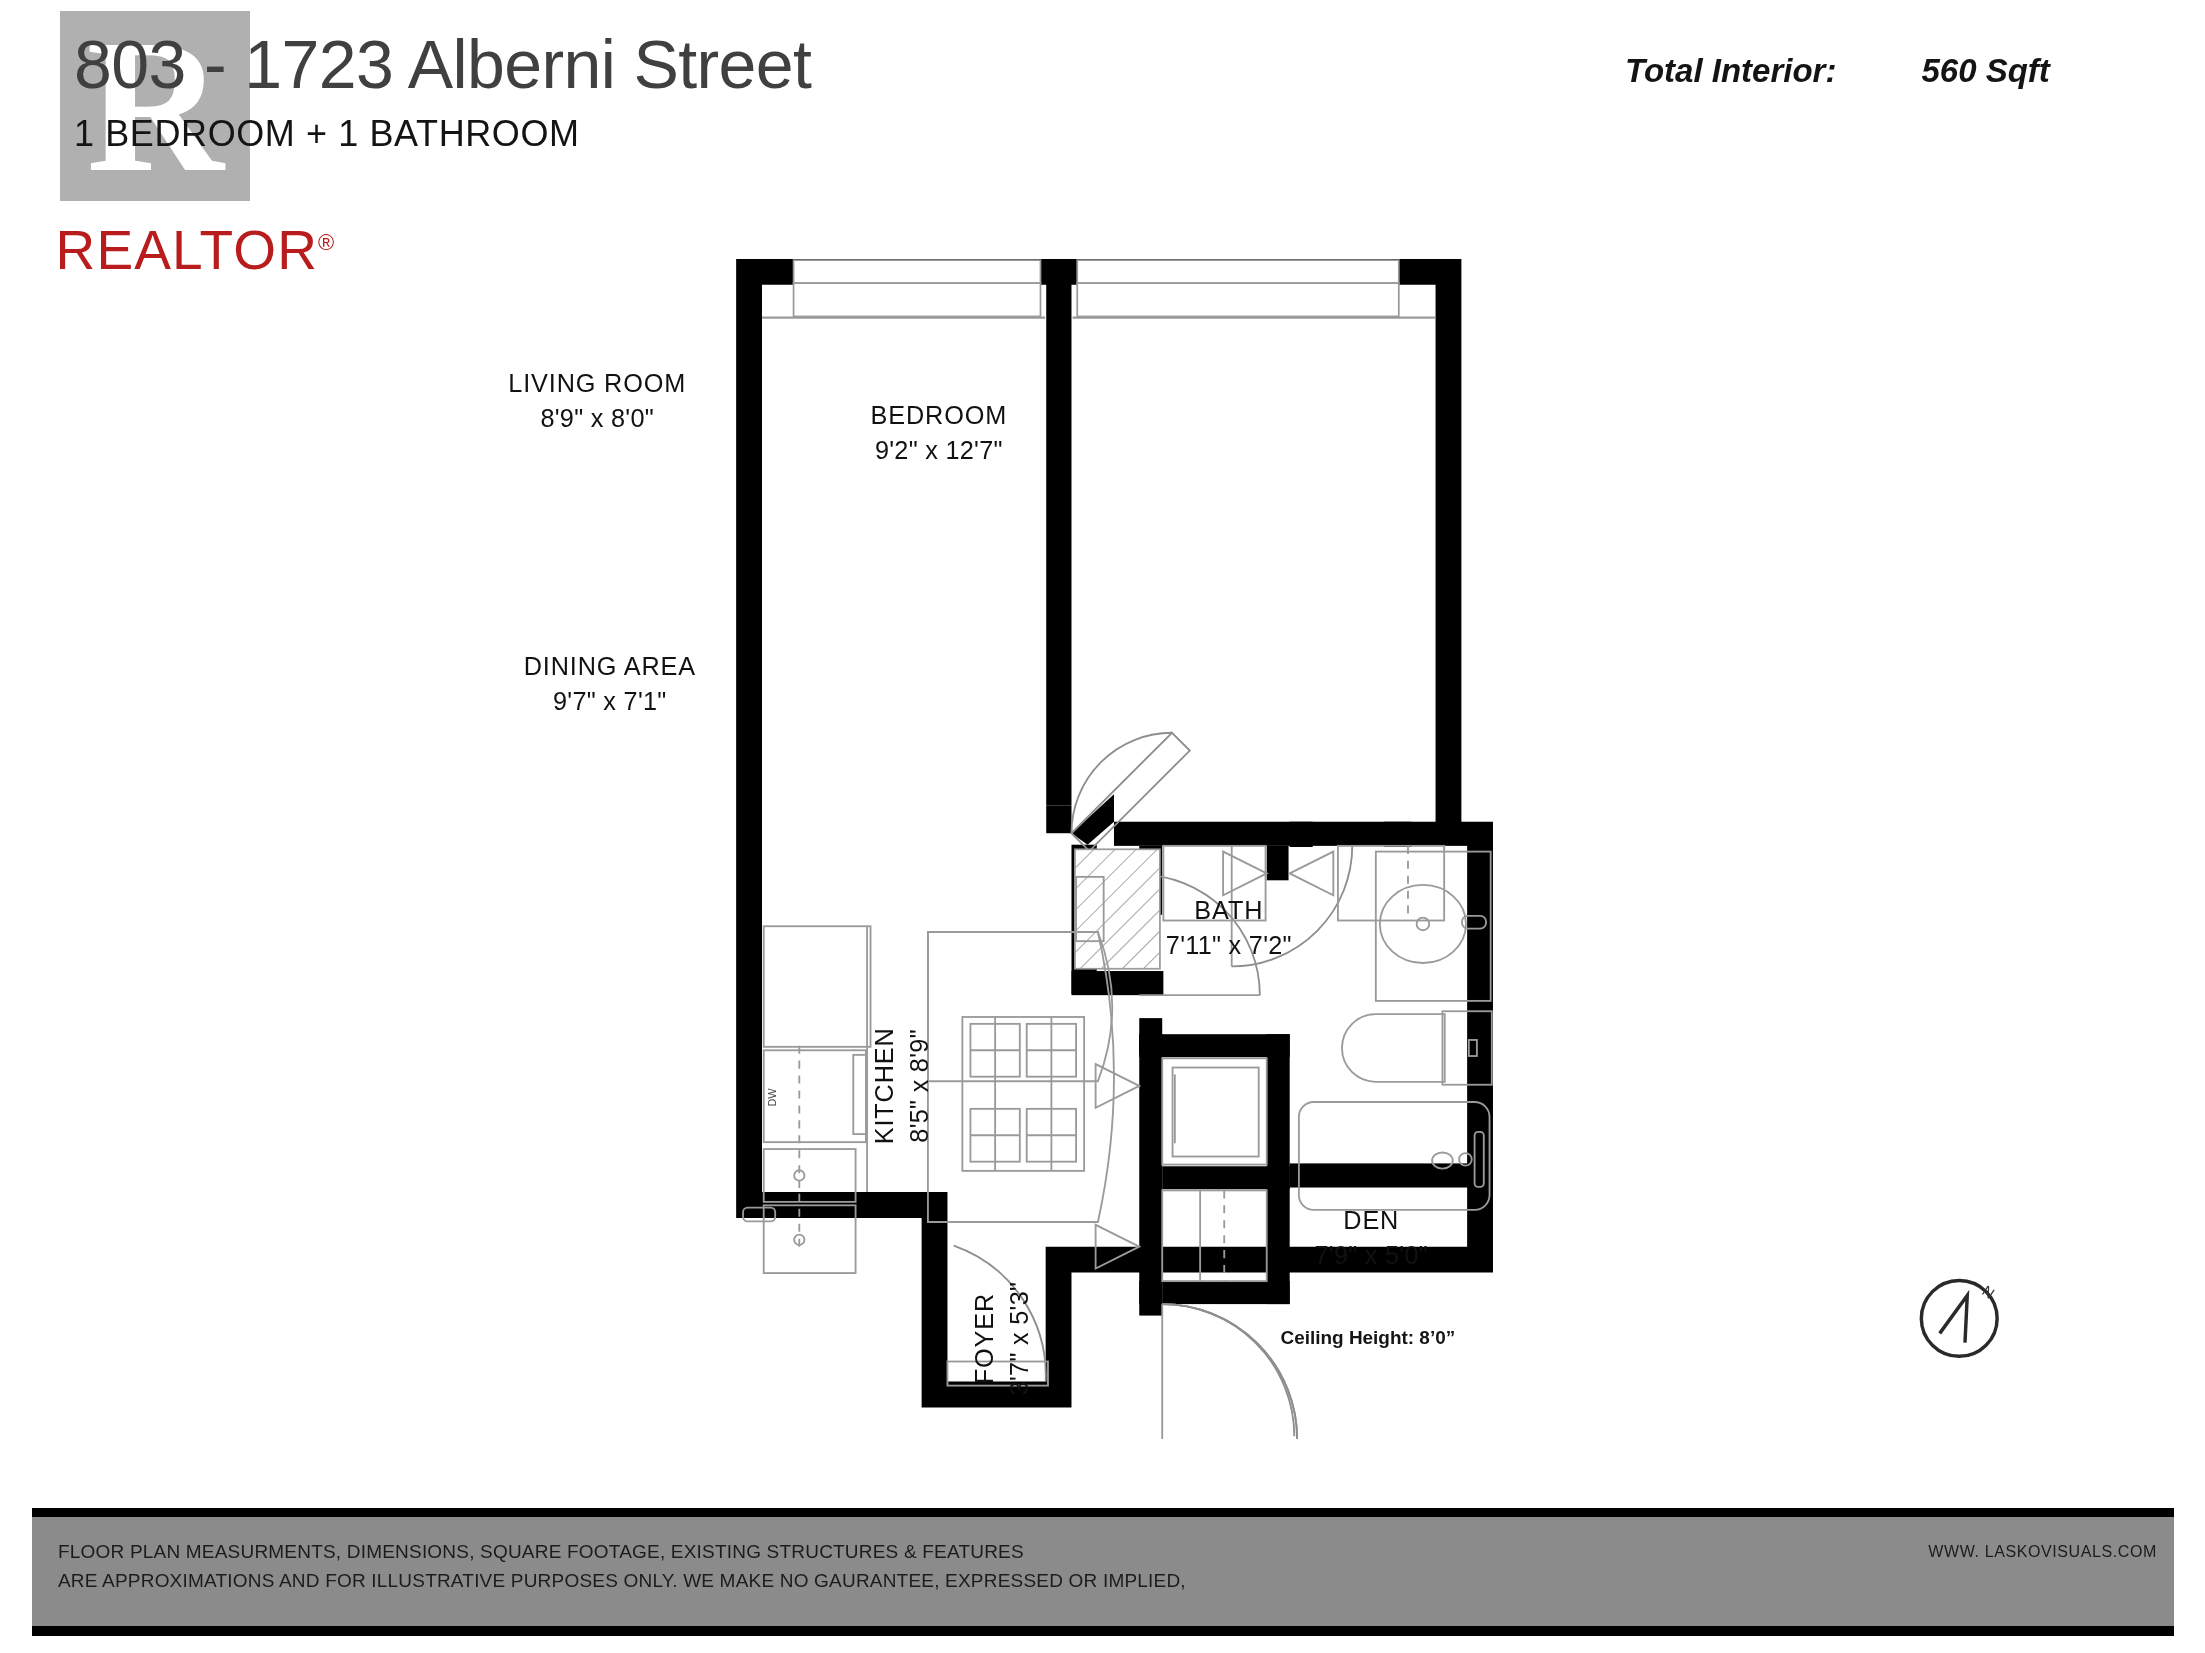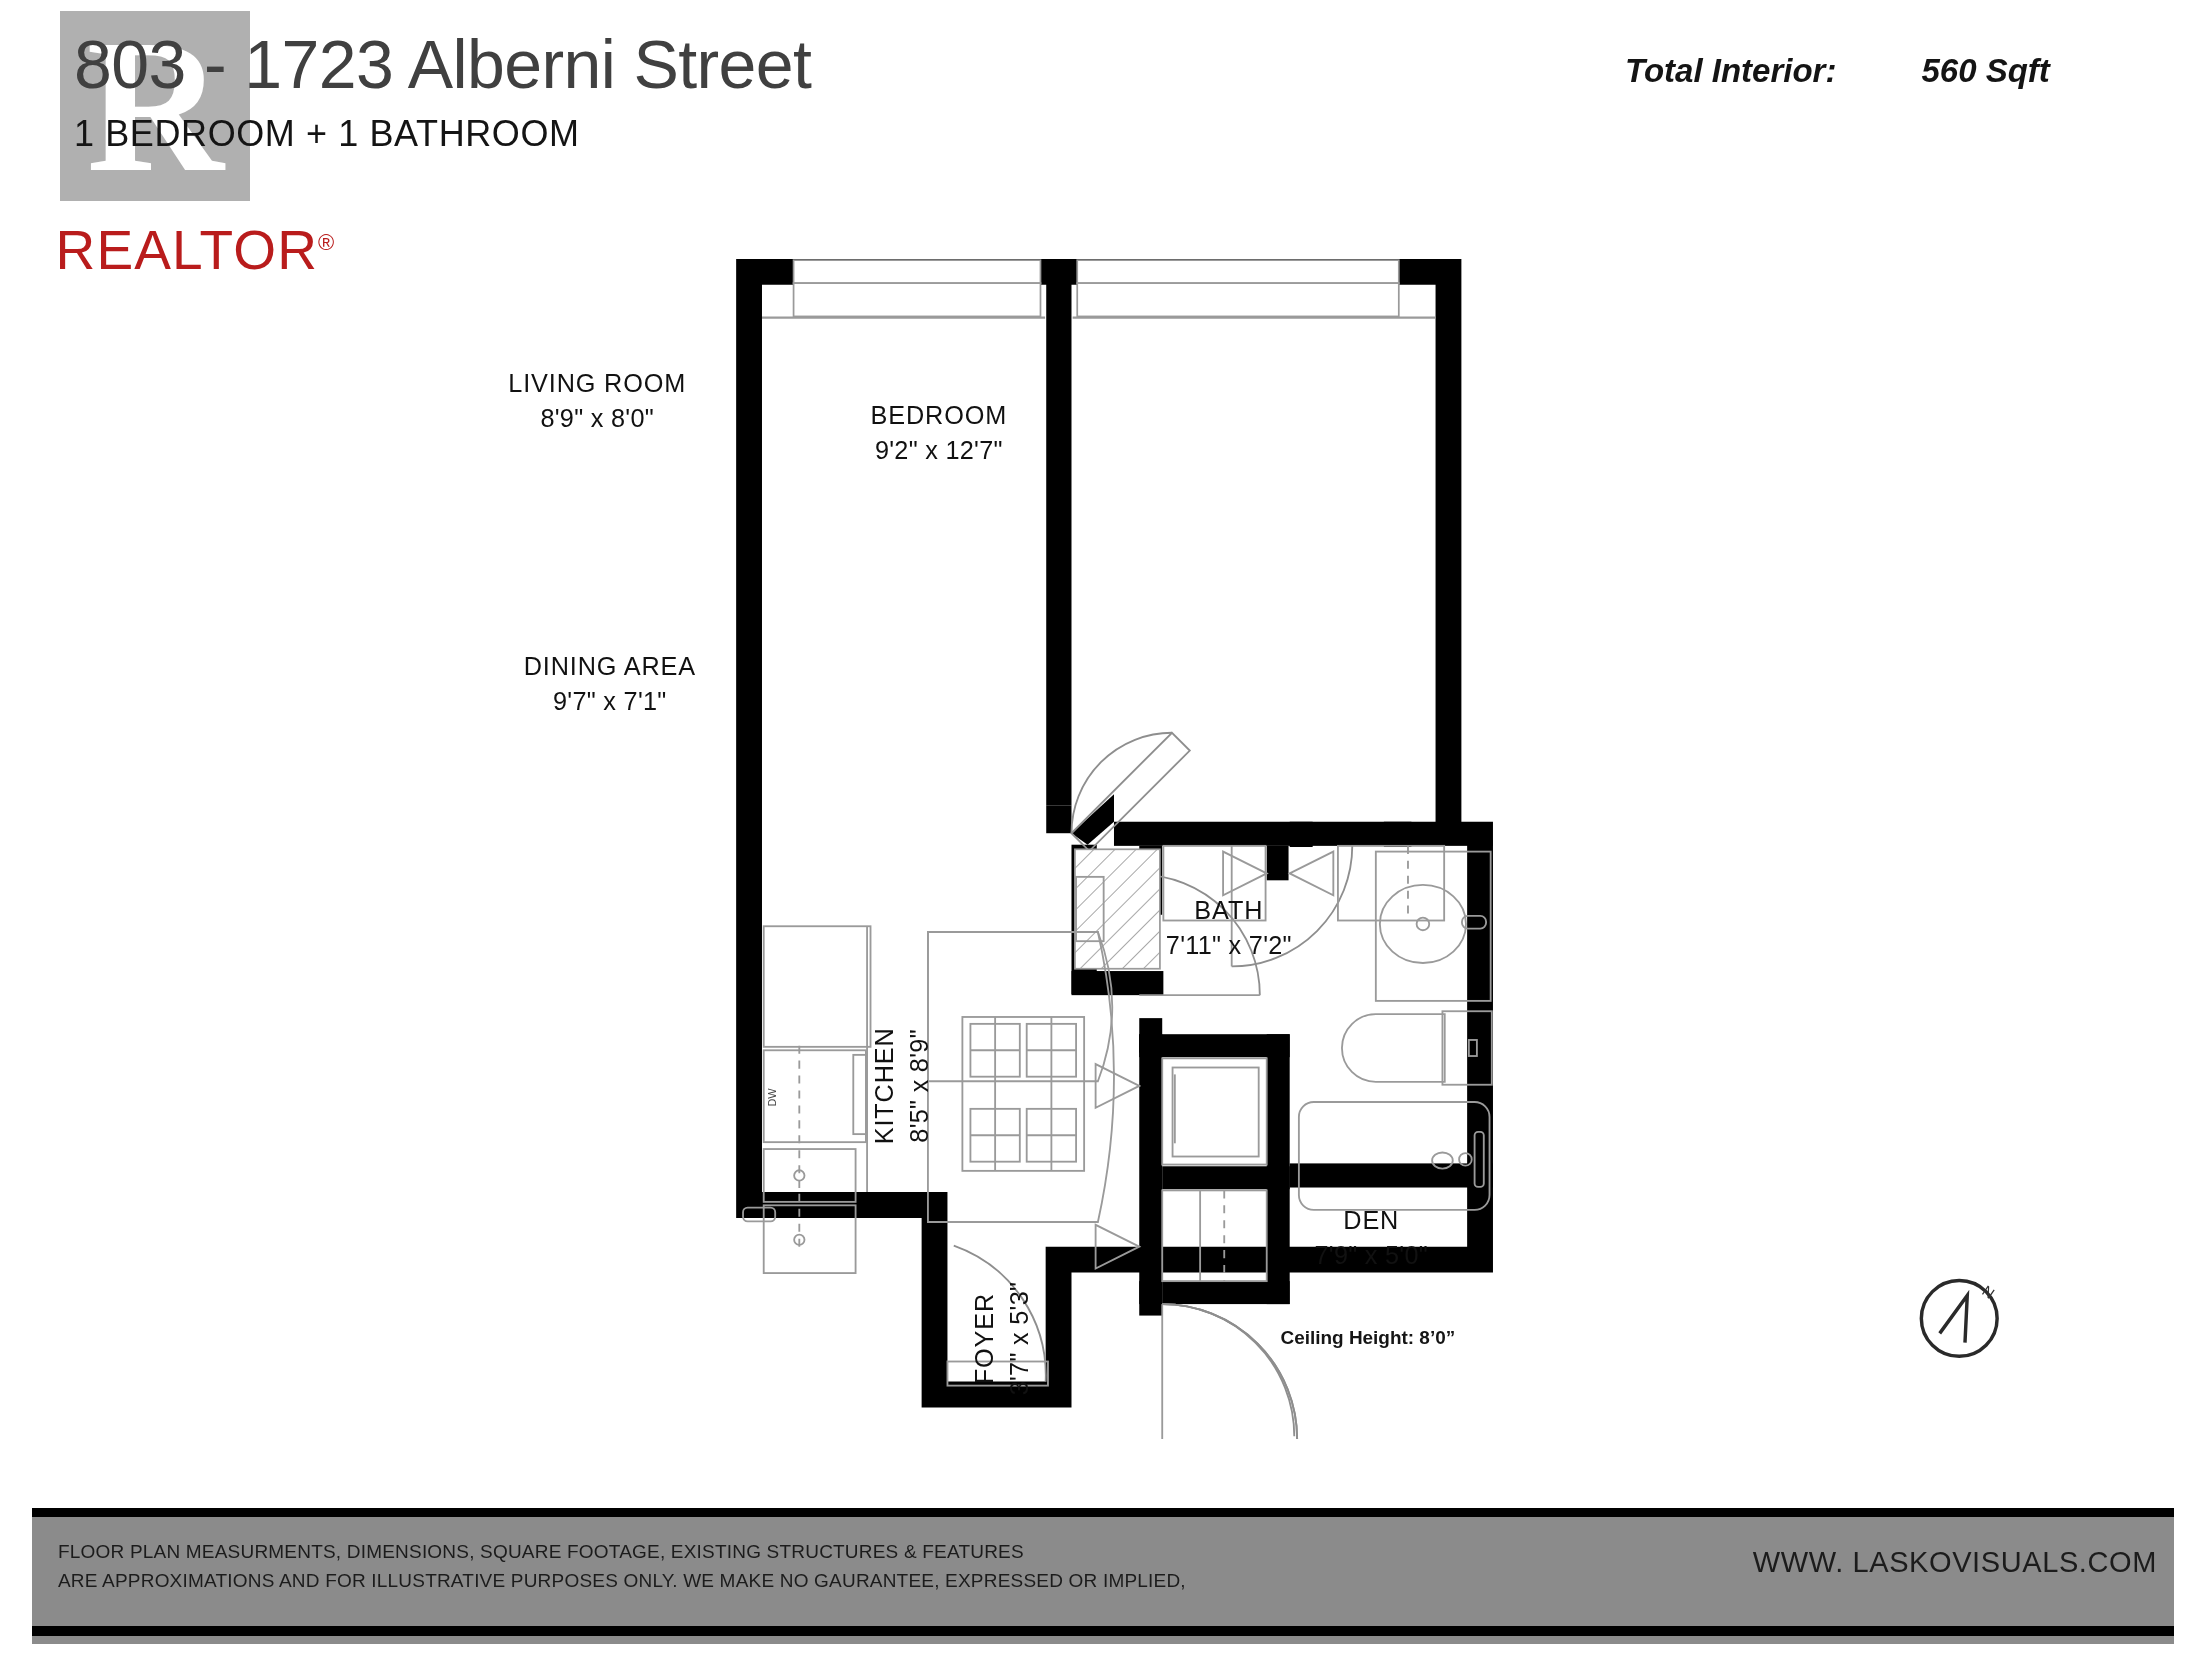--- a/index.html
+++ b/index.html
@@ -48,27 +48,27 @@
   .fix{fill:none;stroke:#9a9a9a;stroke-width:3.2;}
   .fix-d{fill:none;stroke:#9a9a9a;stroke-width:3.2;stroke-dasharray:14 12;}
   .swing{fill:none;stroke:#8e8e8e;stroke-width:3.2;}
   .win{fill:#ffffff;stroke:#9a9a9a;stroke-width:3;}
   .hatch-box{fill:url(#hatchpat);stroke:#9a9a9a;stroke-width:3;}
   .compass{fill:none;stroke:#2a2a2a;stroke-width:6;}
 
   
   #footer{position:absolute;left:32px;top:1508px;width:2142px;height:129px;}
   #footer-bar-top{position:absolute;left:0;top:0;width:2142px;height:9.2px;background:#000;}
-  #footer-band{position:absolute;left:0;top:9.2px;width:2142px;height:127px;background:#8b8b8b;}
+  #footer-band{position:absolute;left:0;top:9.2px;width:2142px;height:109px;background:#8b8b8b;}
   #footer-bar-bot{position:absolute;left:0;top:118px;width:2142px;height:10.3px;background:#000;}
 
   #disclaimer{position:absolute;left:26px;top:19.5px;color:#1c1c1c;
               font-size:19px;line-height:1.55;letter-spacing:0.2px;}
   #footer-right{position:absolute;right:17px;top:23px;text-align:right;
-                color:#1c1c1c;font-size:29px;line-height:1.55;letter-spacing:0.6px;}
+                color:#1c1c1c;font-size:16px;line-height:1.55;letter-spacing:0.6px;}
 </style>
 </head>
 <body>
 
 <div id="header">
 
   <div id="realtor-logo">
     <div id="realtor-mark"></div>
     <div id="realtor-r">R</div>
     <div id="realtor-word"><span>REALTOR</span><span id="realtor-reg">®</span></div>

